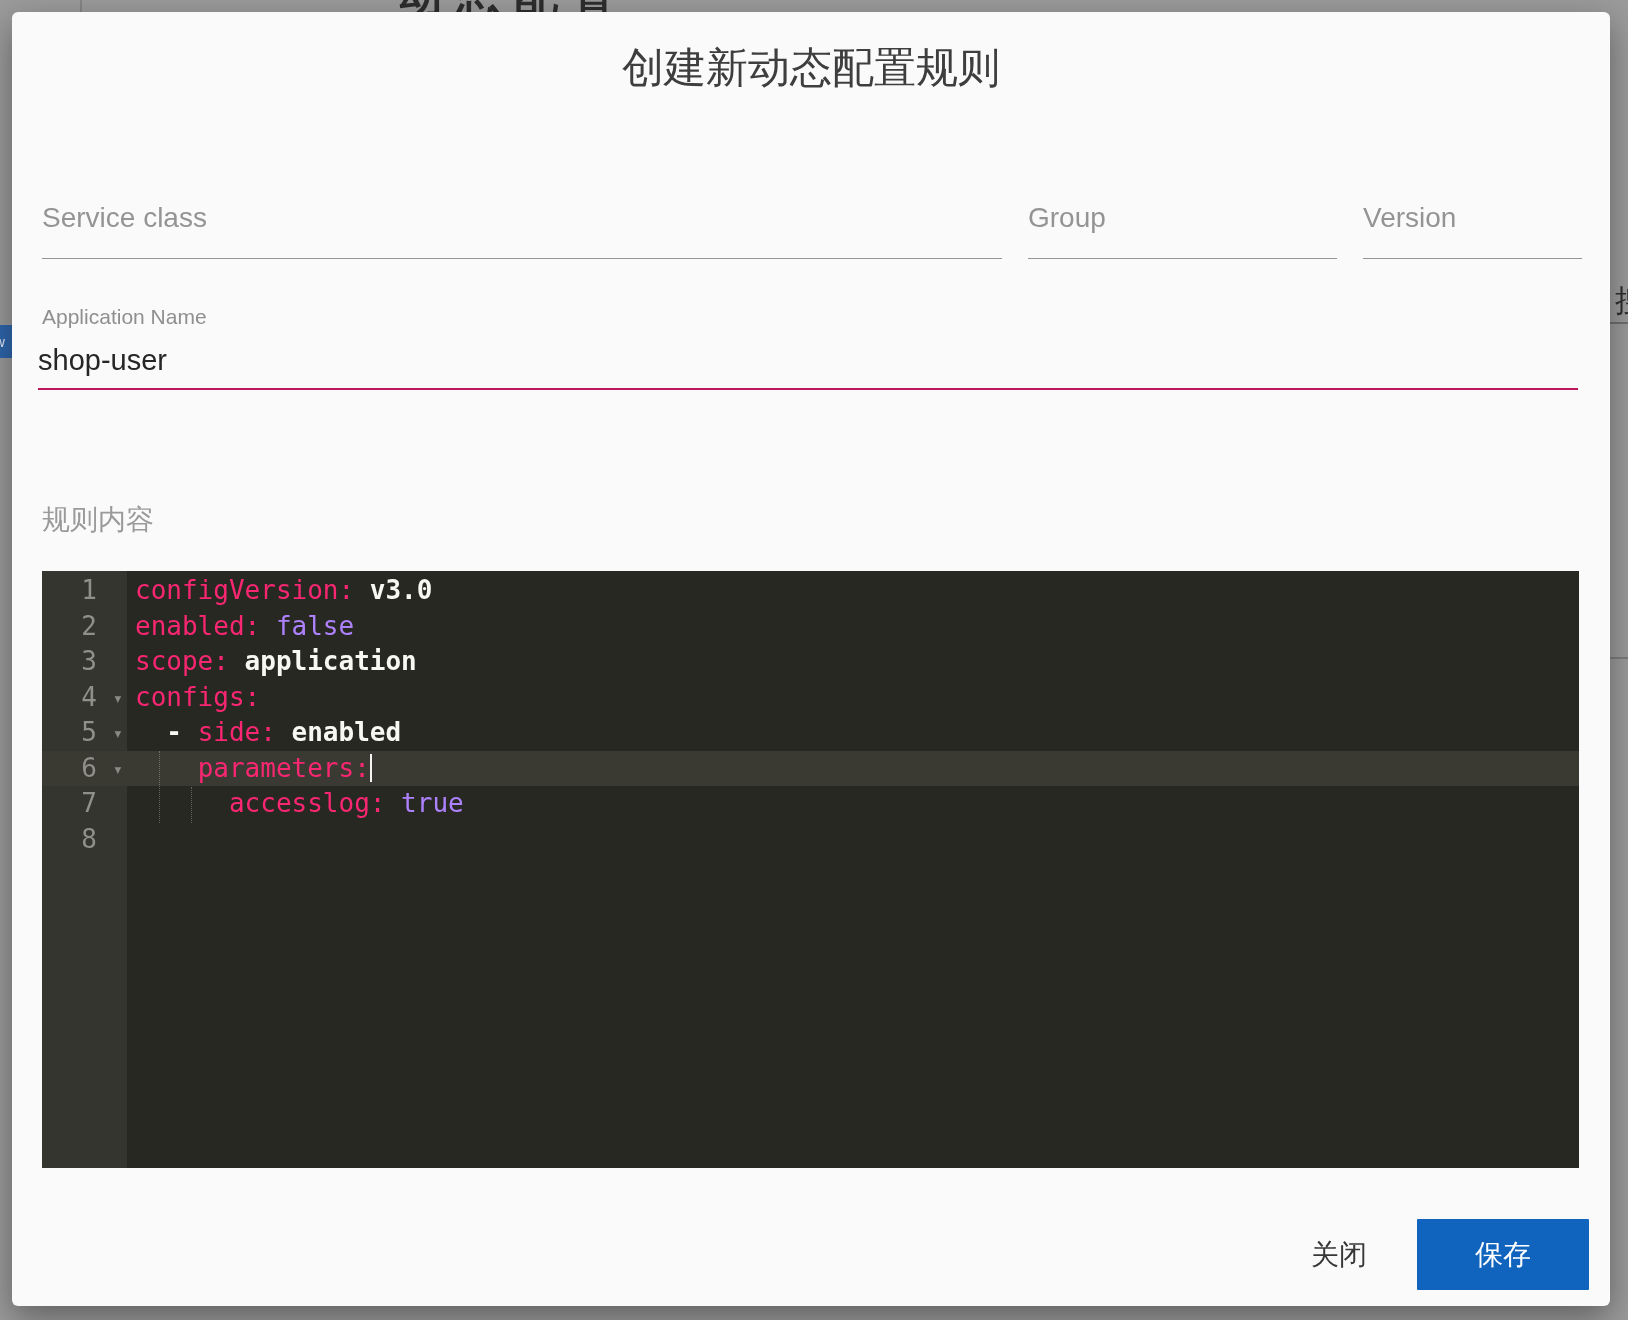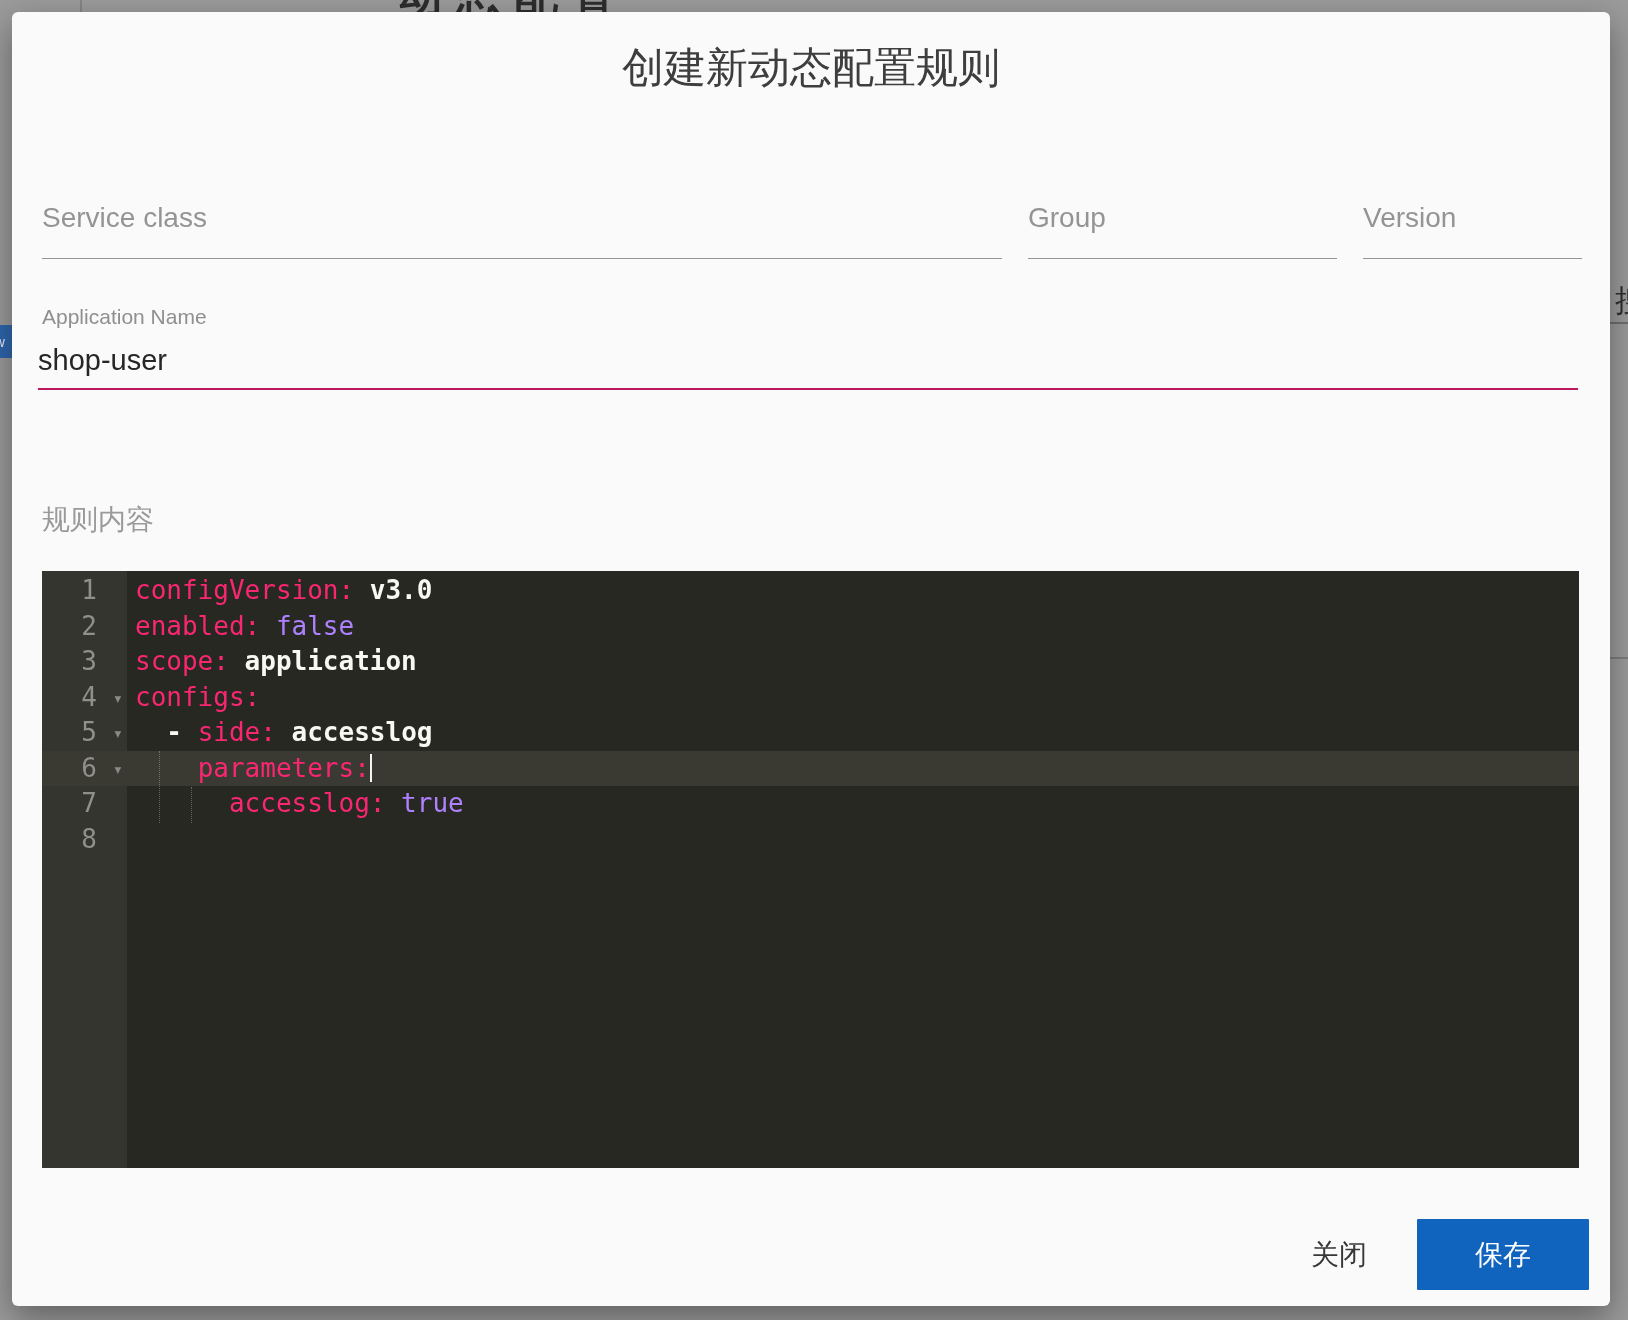--- a/index.html
+++ b/index.html
@@ -147,21 +147,21 @@
             <span class="num">4</span>
             <span class="fold">▾</span>
           </div>
           <div class="ed-code-cell"><span class="tk-key">configs:</span></div>
         </div>
         <div class="ed-row">
           <div class="ed-gutter-cell">
             <span class="num">5</span>
             <span class="fold">▾</span>
           </div>
-          <div class="ed-code-cell"><span class="tk-plain">  - </span><span class="tk-key">side:</span><span class="tk-plain"> accesslog</span></div>
+          <div class="ed-code-cell"><span class="tk-plain">  - </span><span class="tk-key">side:</span><span class="tk-plain"> enabled</span></div>
         </div>
         <div class="ed-row active">
           <div class="ed-gutter-cell">
             <span class="num">6</span>
             <span class="fold">▾</span>
           </div>
           <div class="ed-code-cell"><span class="tk-plain">    </span><span class="tk-key">parameters:</span><span class="cursor"></span></div>
         </div>
         <div class="ed-row">
           <div class="ed-gutter-cell">

